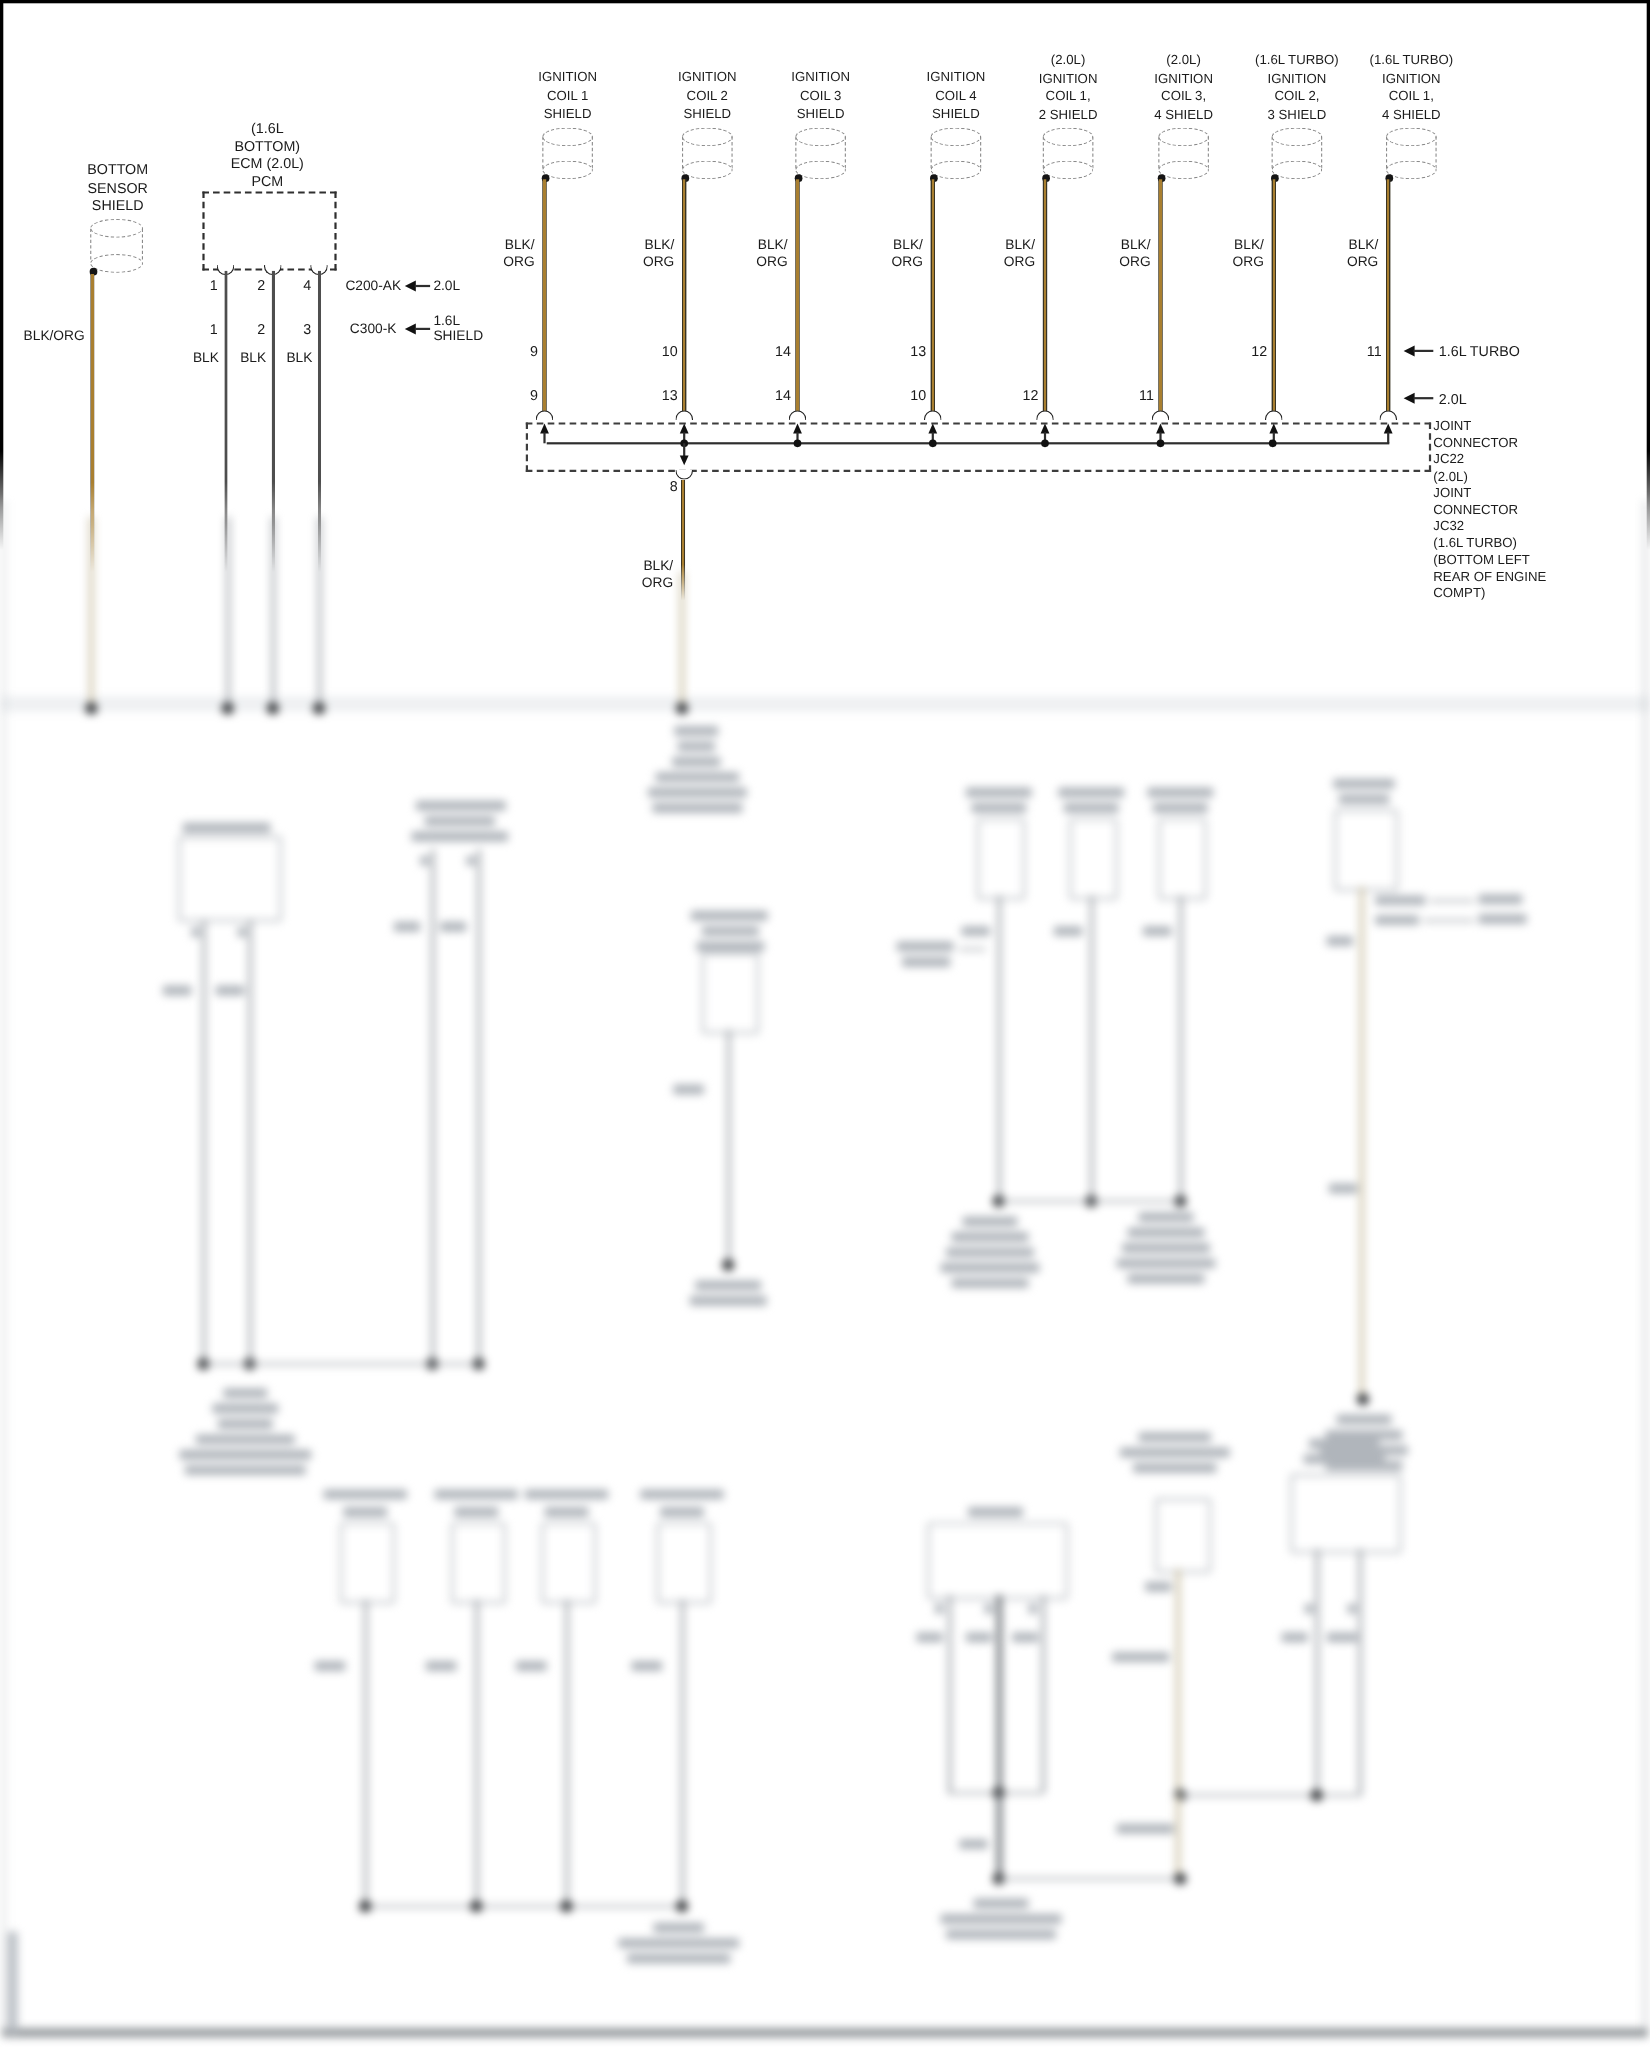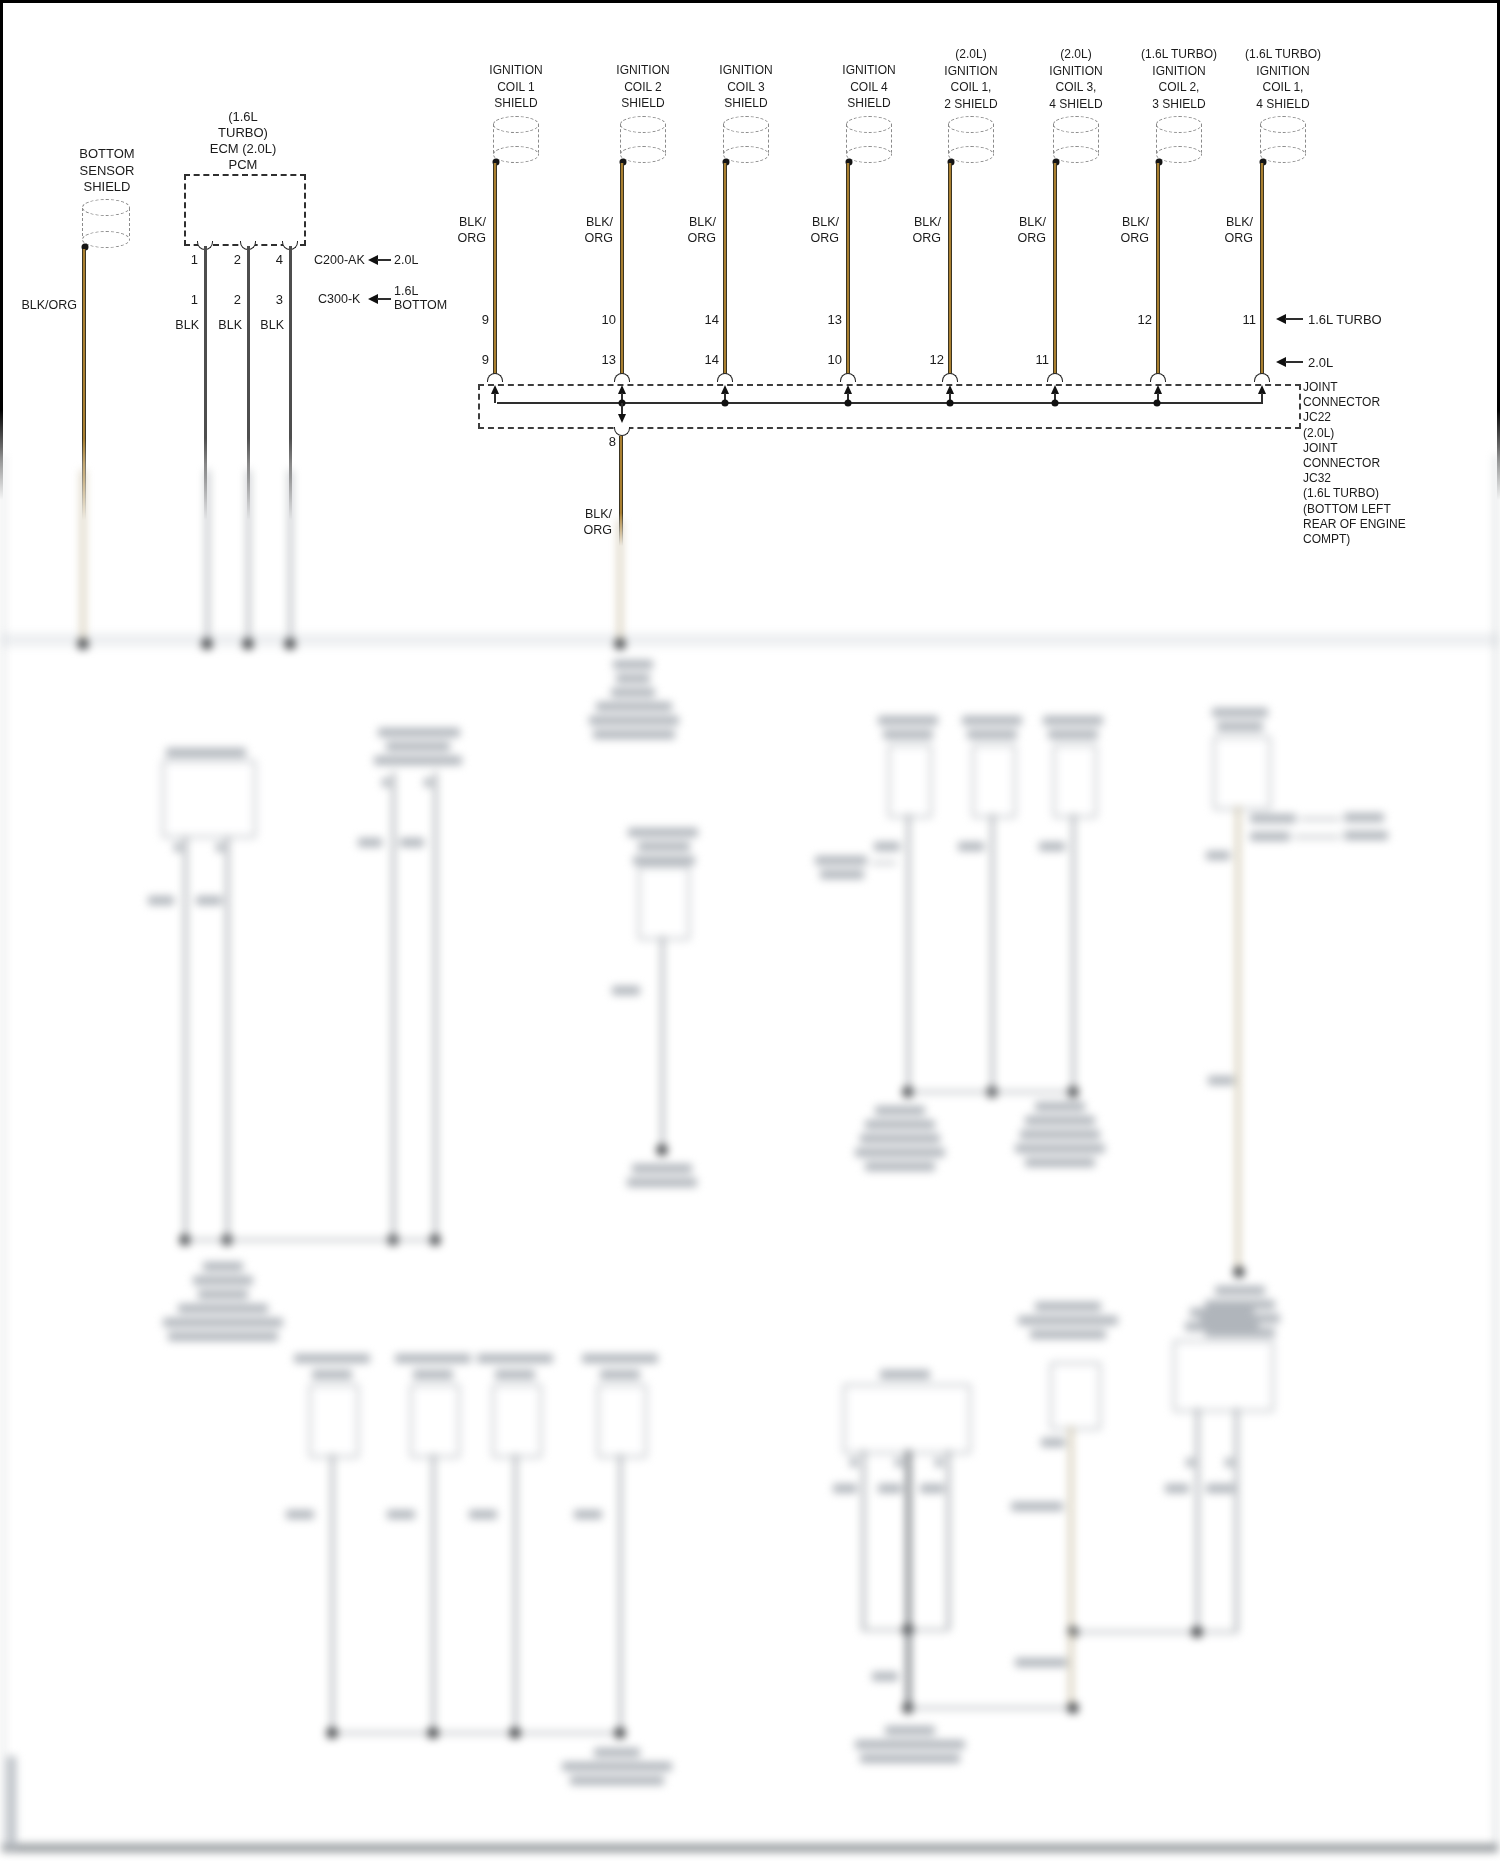--- a/index.html
+++ b/index.html
@@ -244,21 +244,21 @@
     <div class="ell" style="left:82px;top:199px;width:46px;height:15px"></div>
     <div class="cylside" style="left:82px;top:208px;height:28px"></div>
     <div class="cylside" style="left:129px;top:208px;height:28px"></div>
     <div class="ell" style="left:82px;top:231px;width:46px;height:15px"></div>
     <div class="ndot" style="left:85px;top:247px"></div>
   </div>
   <div class="twire fade" style="left:82px;top:249px;height:271px"></div>
   <div class="txt rgt" style="left:77px;top:297px;font-size:12.5px">BLK/ORG</div>
 
   <div class="txt ctr" style="left:243px;top:109px;font-size:13px;line-height:16px">(1.6L
-TURBO)
+BOTTOM)
 ECM (2.0L)
 PCM</div>
   <div class="abs" style="left:184px;top:174px;width:118px;height:68px;border:2px dashed #2f2f2f"></div>
   <div id="ecm-pins">
       <div class="arcdn" style="left:205px;top:241px"></div>
       <div class="gwire fade" style="left:203.5px;top:246px;height:274px"></div>
       <div class="txt rgt" style="left:198px;top:252px;font-size:13px">1</div>
       <div class="txt rgt" style="left:198px;top:292px;font-size:13px">1</div>
       <div class="txt rgt" style="left:199px;top:317px">BLK</div>
       <div class="arcdn" style="left:248px;top:241px"></div>
@@ -274,21 +274,21 @@
     </div>
 
   <div class="txt" style="left:314px;top:252px">C200-AK</div>
   <div class="tri-lf" style="left:368px;top:255px"></div>
   <div class="hline" style="left:377px;top:259px;width:14px"></div>
   <div class="txt" style="left:394px;top:252px">2.0L</div>
   <div class="txt" style="left:318px;top:291px">C300-K</div>
   <div class="tri-lf" style="left:368px;top:294px"></div>
   <div class="hline" style="left:377px;top:298px;width:14px"></div>
   <div class="txt" style="left:394px;top:284px;line-height:14px">1.6L
-BOTTOM</div>
+SHIELD</div>
 
   <div id="coils">
       <div class="txt ctr" style="left:516px;top:62px;font-size:12px;line-height:16.5px;text-align:center">IGNITION
 COIL 1
 SHIELD</div>
       <div class="ell" style="left:493px;top:116px;width:44px;height:15px"></div>
       <div class="cylside" style="left:493px;top:124px;height:29px"></div>
       <div class="cylside" style="left:538px;top:124px;height:29px"></div>
       <div class="ell" style="left:493px;top:146px;width:44px;height:15px"></div>
       <div class="ndot" style="left:496px;top:162px"></div>

